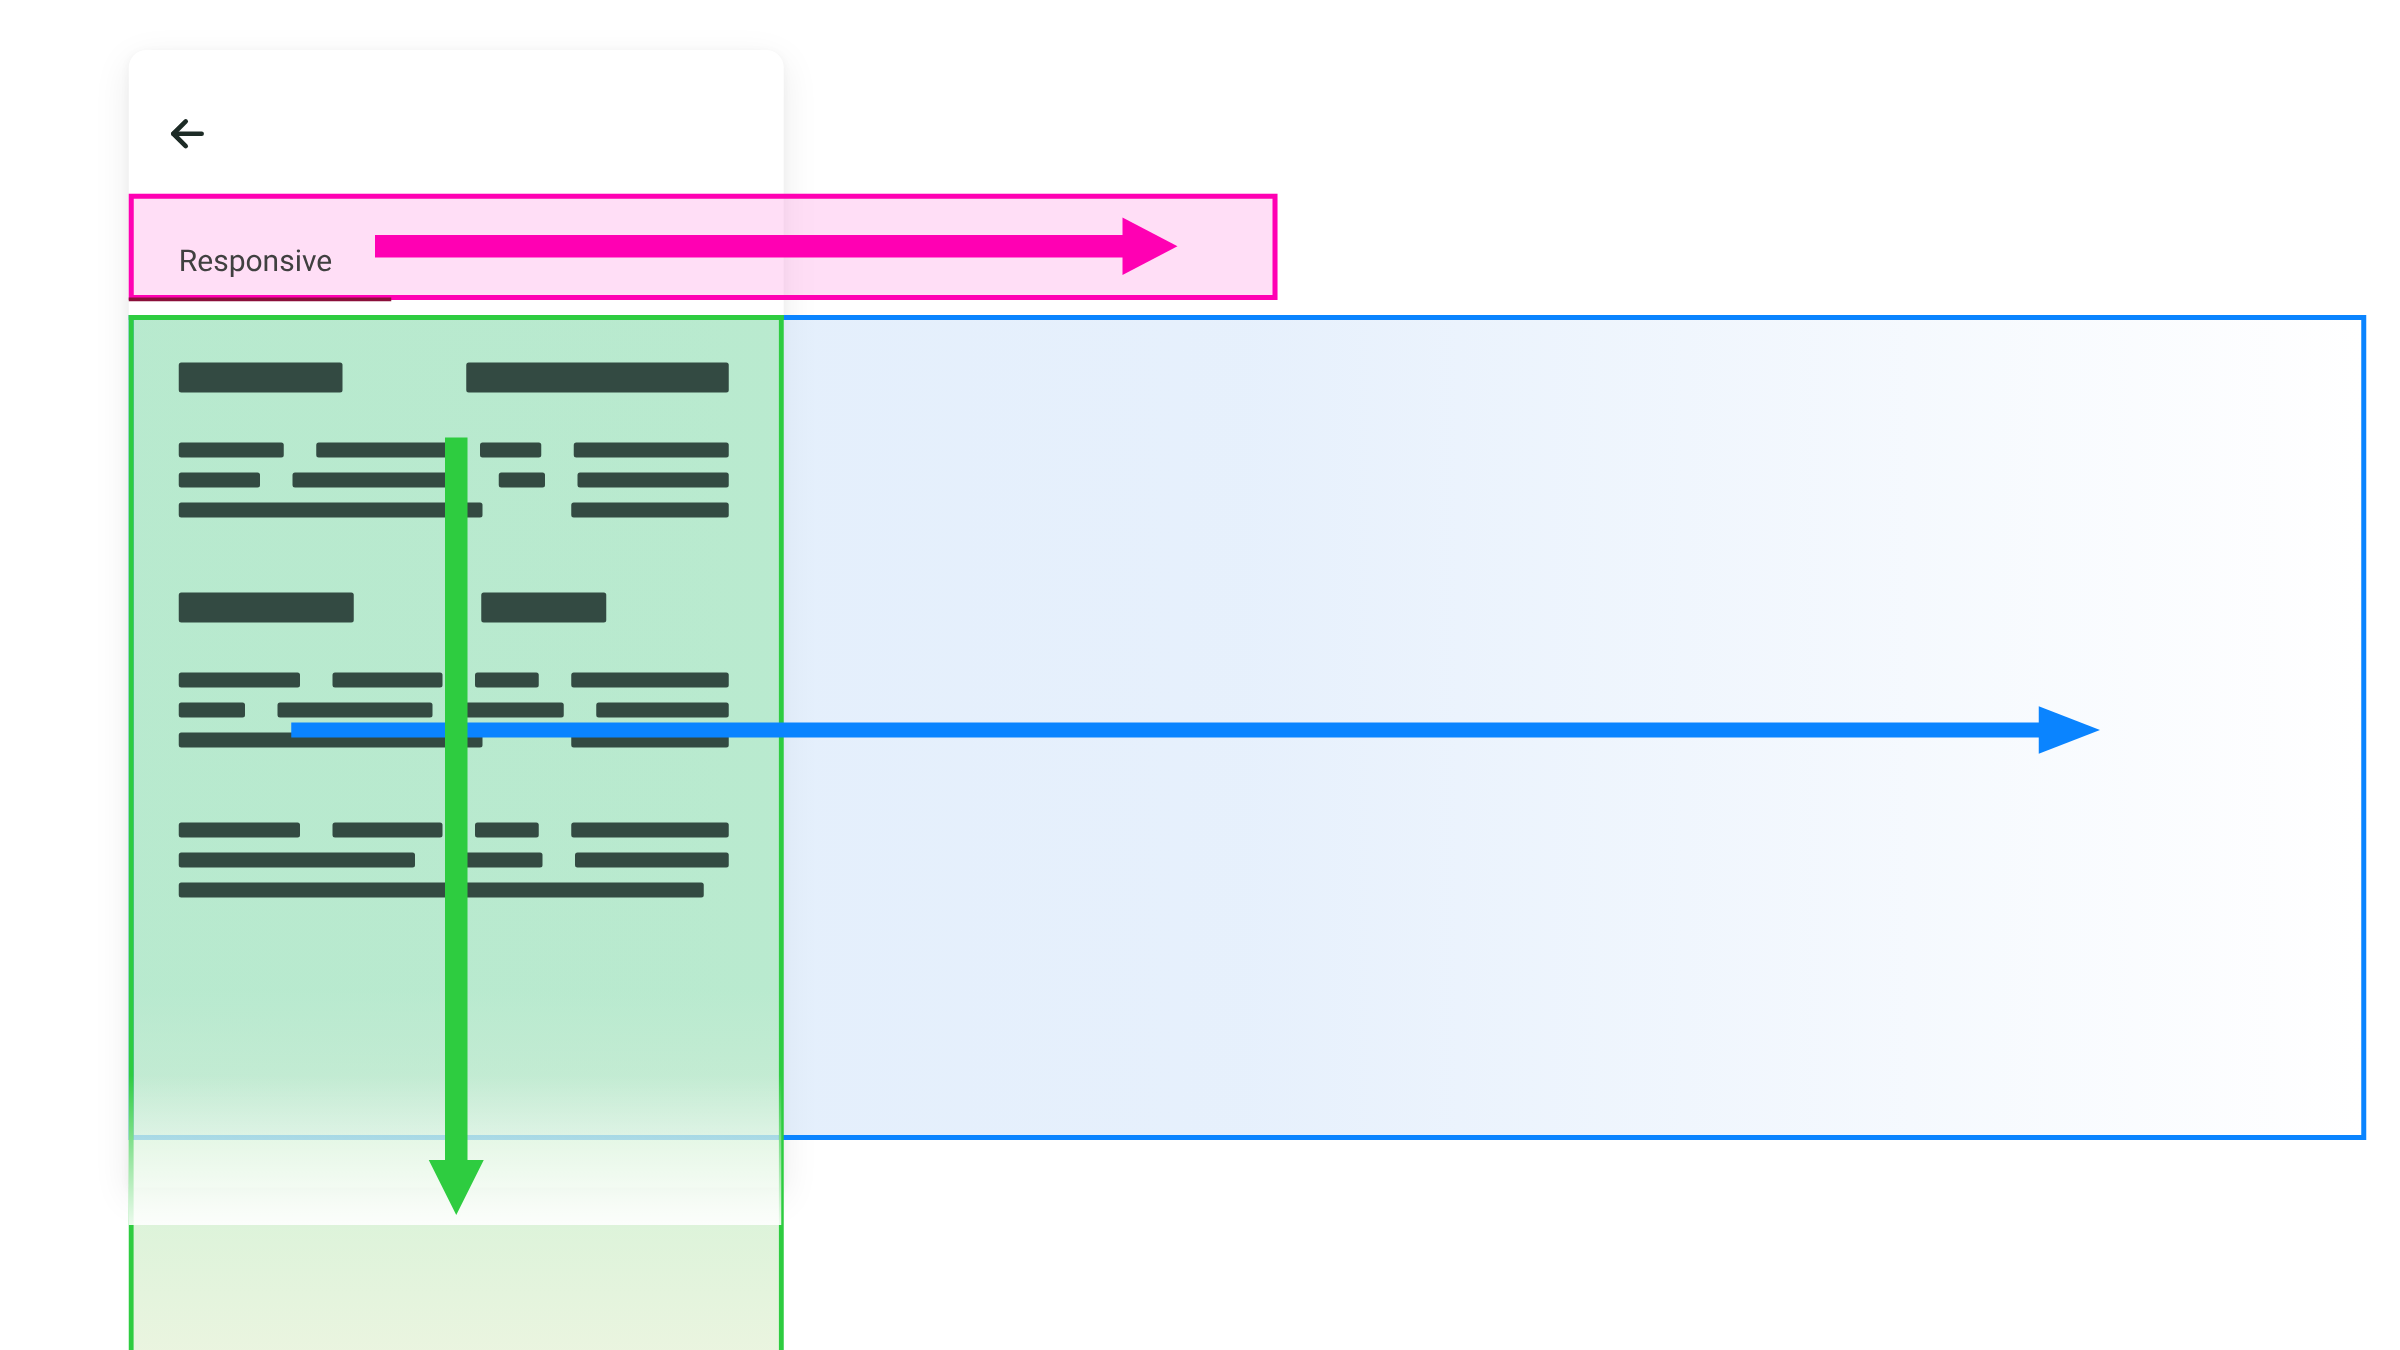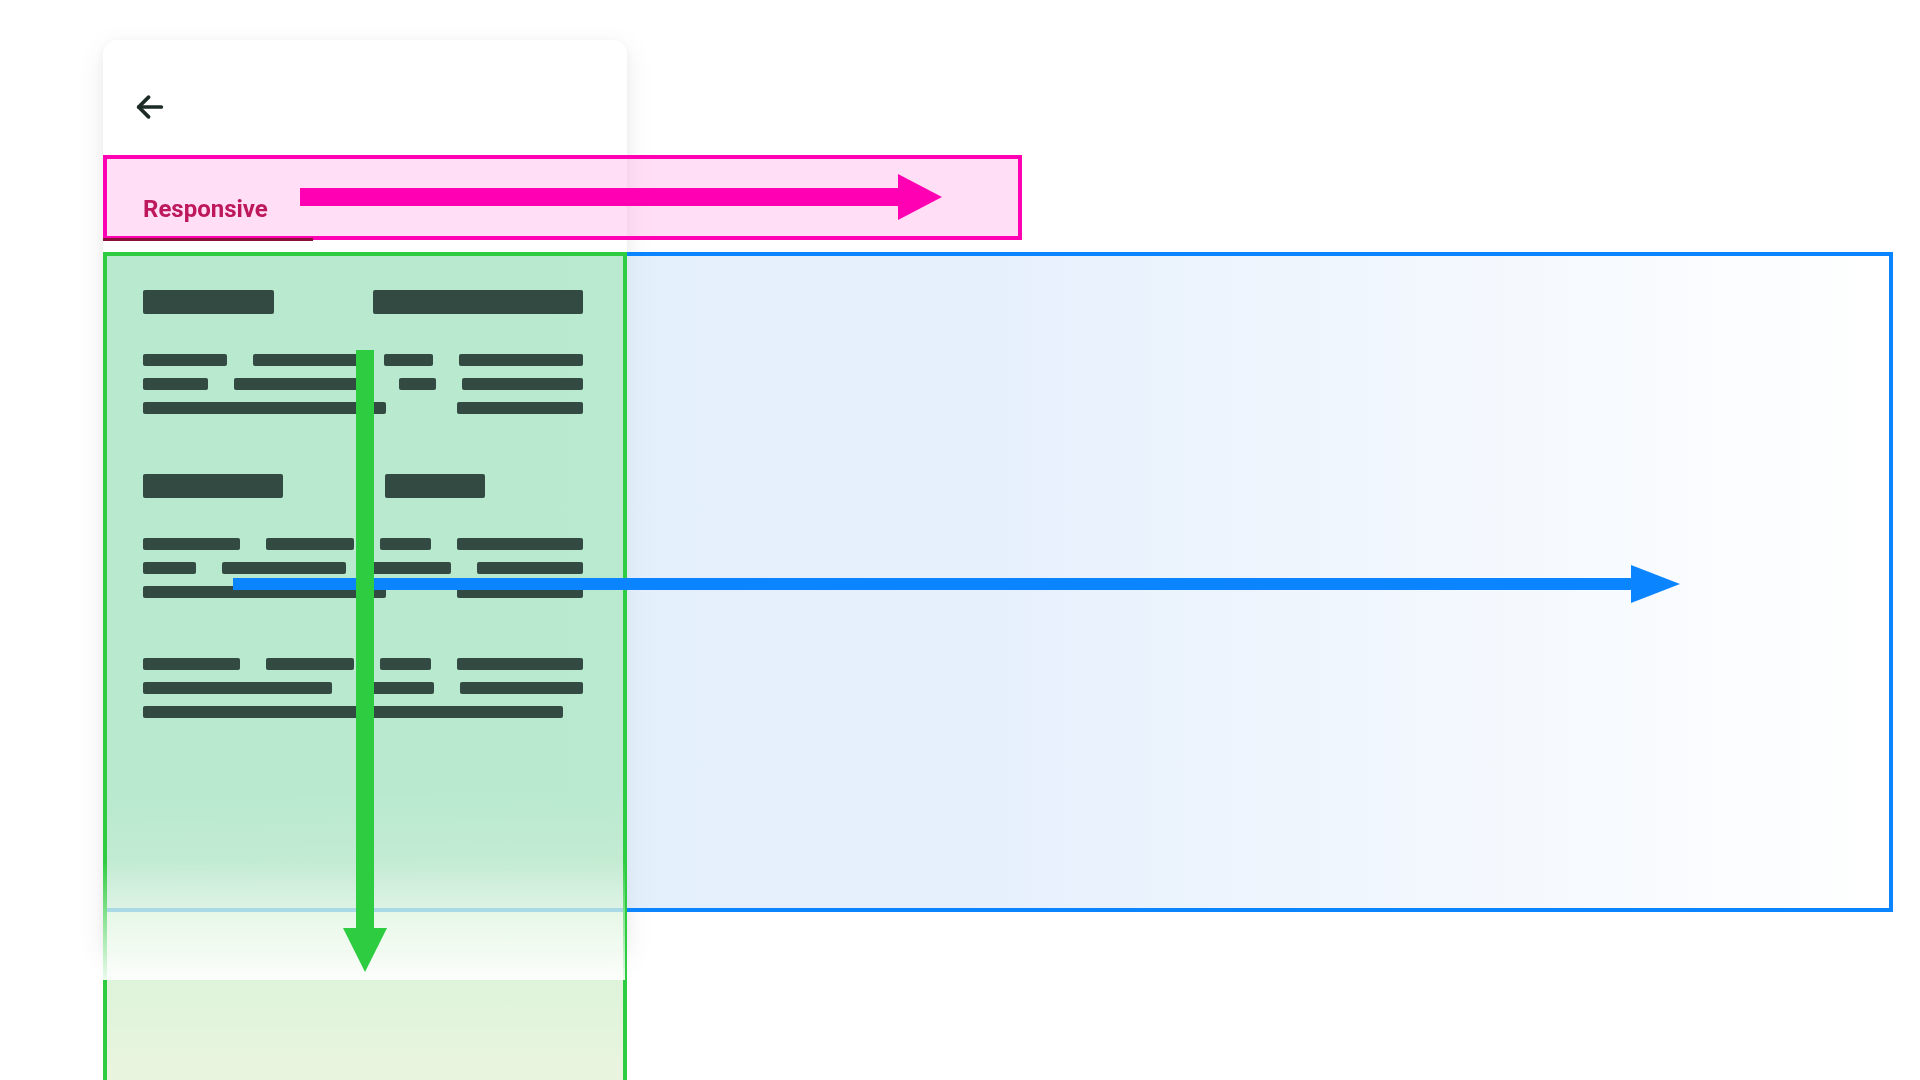--- a/index.html
+++ b/index.html
@@ -37,22 +37,22 @@
     padding: 50px 30px 0;
   }
   .back-icon svg { display:block; }
 
   
   .tab-label {
     position: absolute;
     left: 40px;
     top: 155px;
     font-size: 24px;
-    font-weight: 700;
-    color: #be185d;
+    font-weight: 400;
+    color: #404040;
     z-index: 30;
   }
   .tab-underline {
     position: absolute;
     left: 103px;
     top: 238px;
     width: 210px;
     height: 3px;
     background: #8a0f3a;
     z-index: 20;

